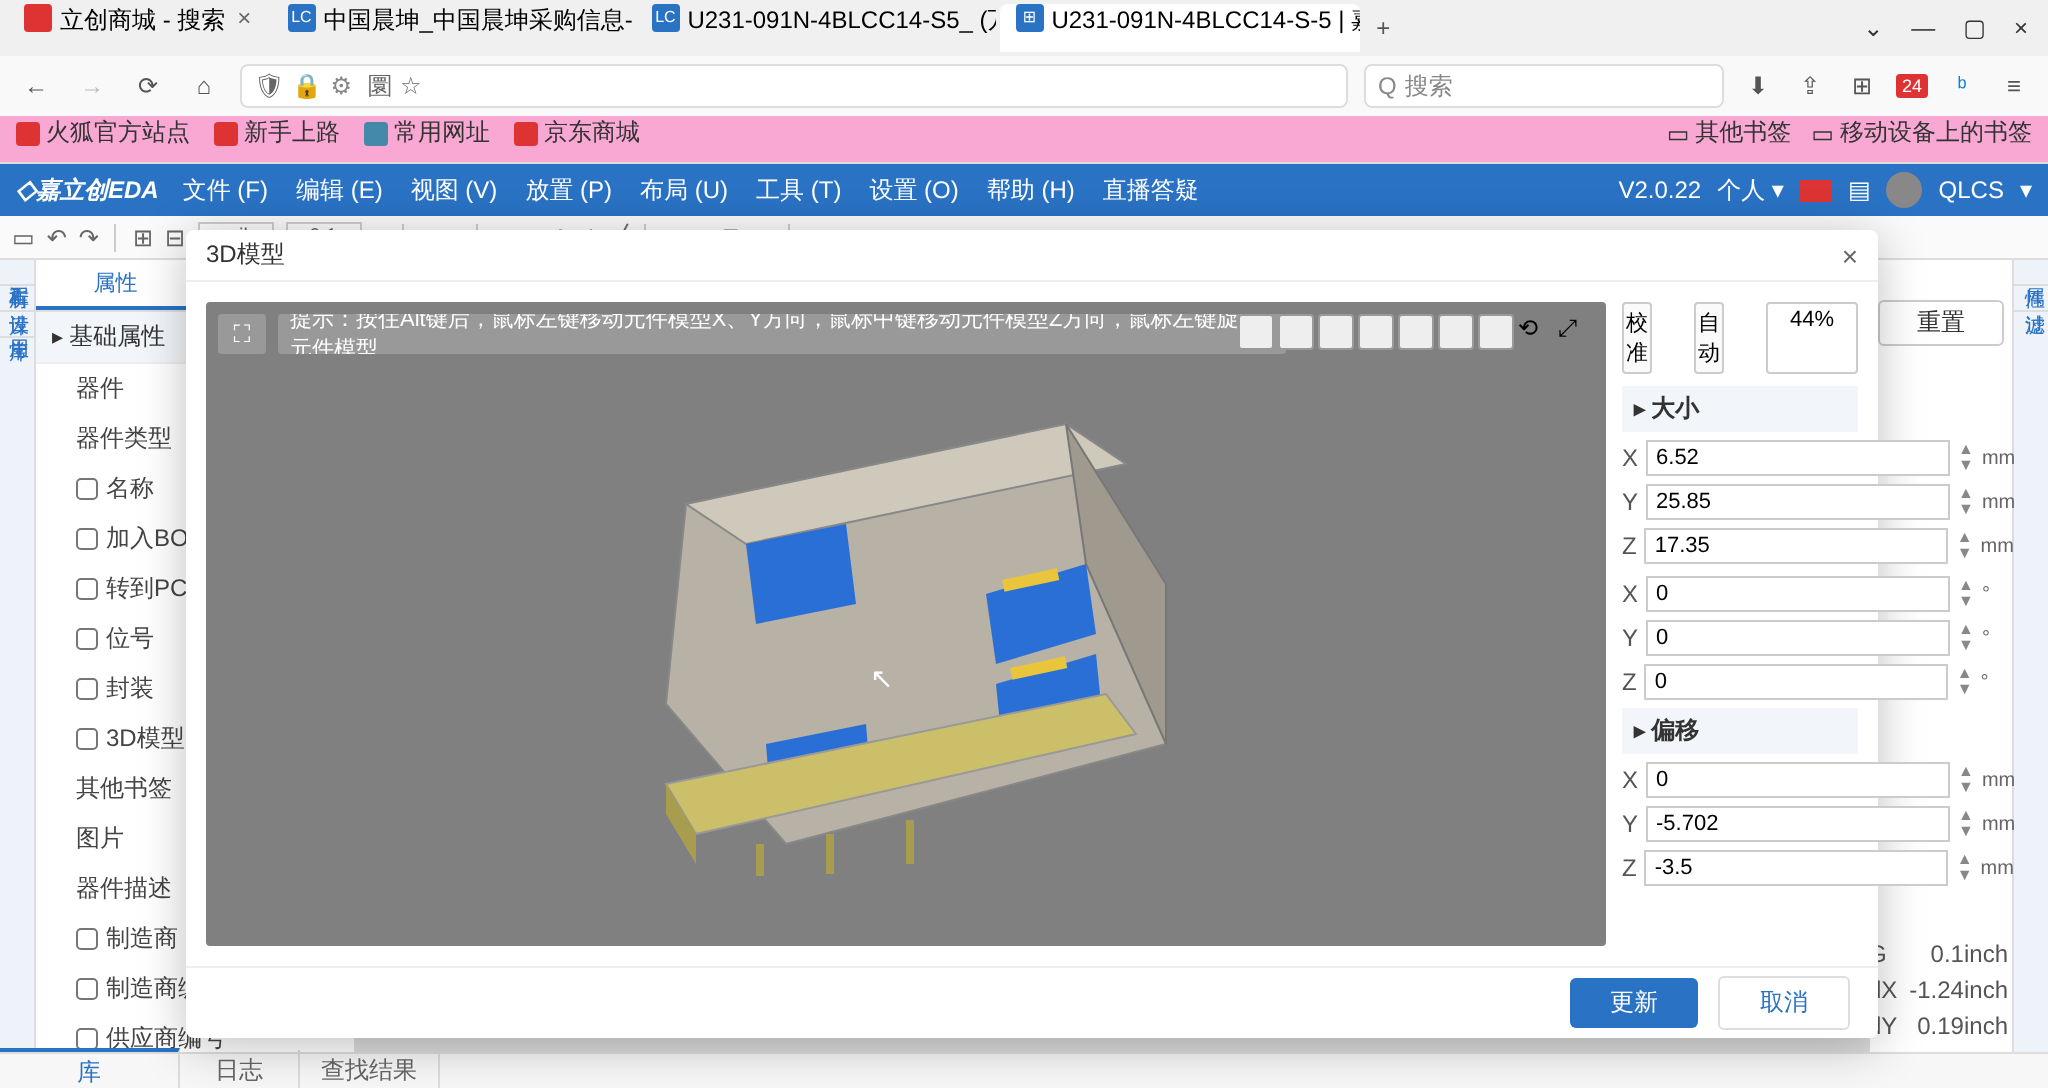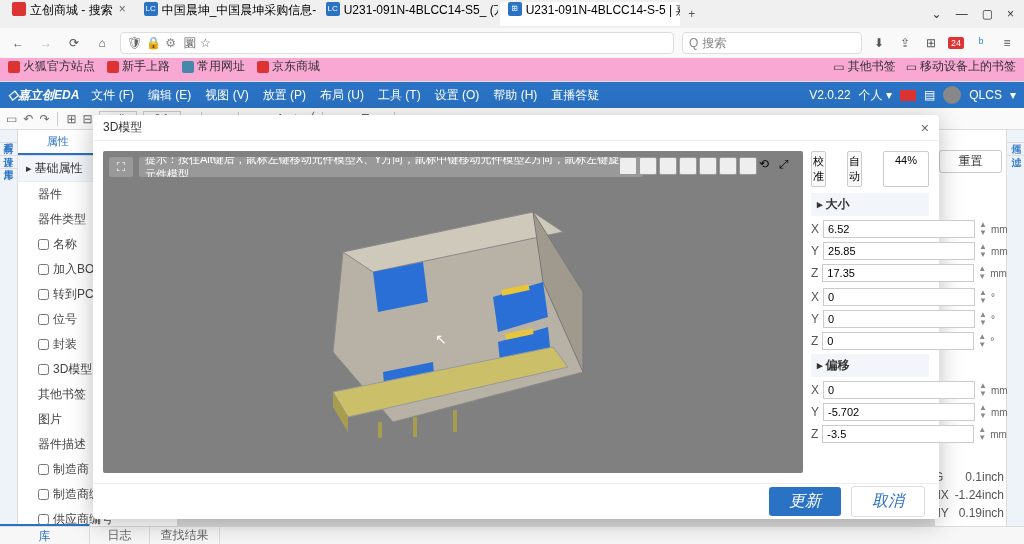--- a/index.html
+++ b/index.html
@@ -74,21 +74,21 @@
 .cal-row { display: flex; gap: 21px; margin-bottom: 4px; }
 .cal-btn { flex: 1; border: 1px solid #ccc; text-align: center; padding: 2px 0; font-size: 11px; background: #fafafa; border-radius: 2px; }
 .pct { width: 46px; border: 1px solid #ccc; text-align: center; padding: 2px 0; font-size: 11px; border-radius: 2px; }
 .sec-h { background: #f2f5f9; padding: 3px 6px; font-size: 11px; color: #333; font-weight: bold; }
 .num-row { display: flex; align-items: center; padding: 2px 0; gap: 4px; }
 .num-row .lbl { width: 24px; text-align: center; color: #555; }
 .num-row .val { flex: 1; border: 1px solid #ccc; height: 18px; padding: 0 4px; font-size: 11px; }
 .num-row .spin { width: 10px; color: #888; font-size: 8px; line-height: 8px; }
 .num-row .unit { width: 20px; font-size: 10px; color: #666; }
 .modal-foot { height: 36px; display: flex; align-items: center; justify-content: flex-end; gap: 10px; padding: 0 14px; border-top: 1px solid #eee; }
-.btn { padding: 4px 20px; border-radius: 3px; font-size: 16px; font-style: italic; }
+.btn { padding: 4px 20px; border-radius: 3px; font-size: 12px; }
 .btn.primary { background: #2a72c4; color: #fff; }
 .btn.secondary { color: #2a72c4; border: 1px solid #ddd; }
 
 
 .model { position: absolute; left: 50%; top: 50%; transform: translate(-50%,-50%); }
 </style>
 </head>
 <body>
 
 <div class="titlebar">

